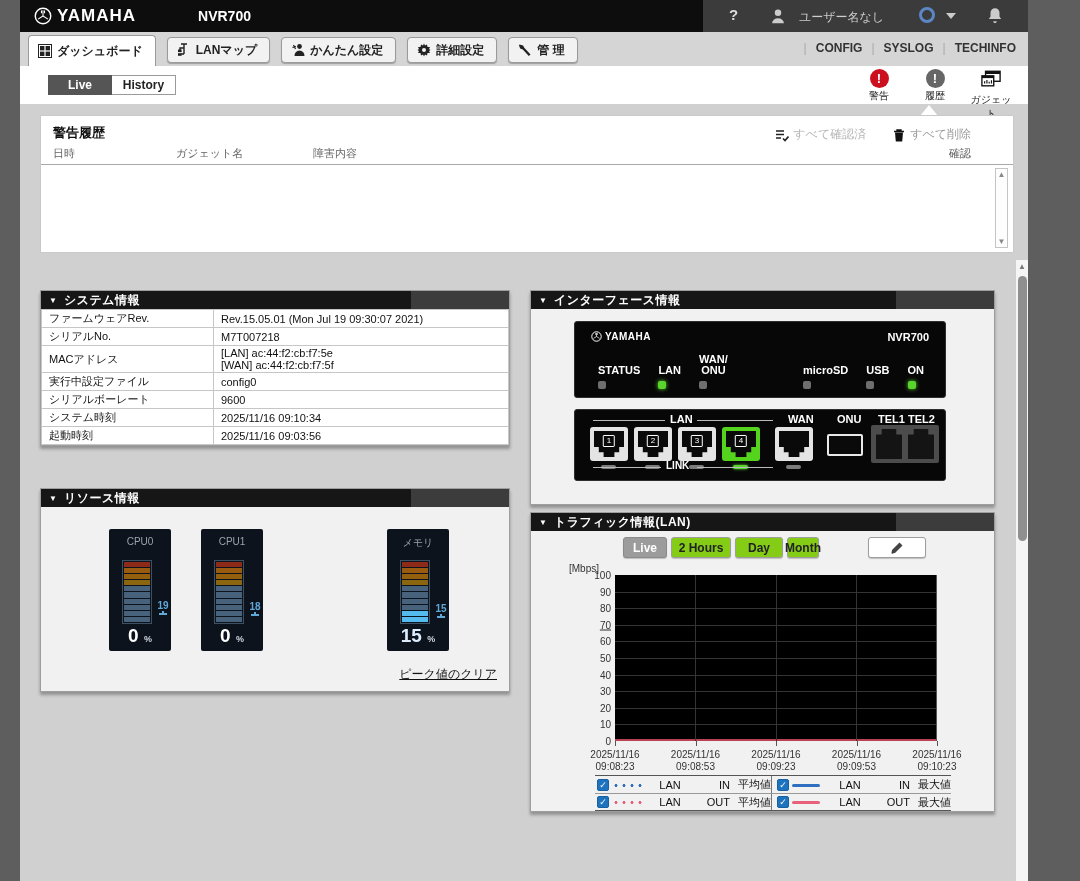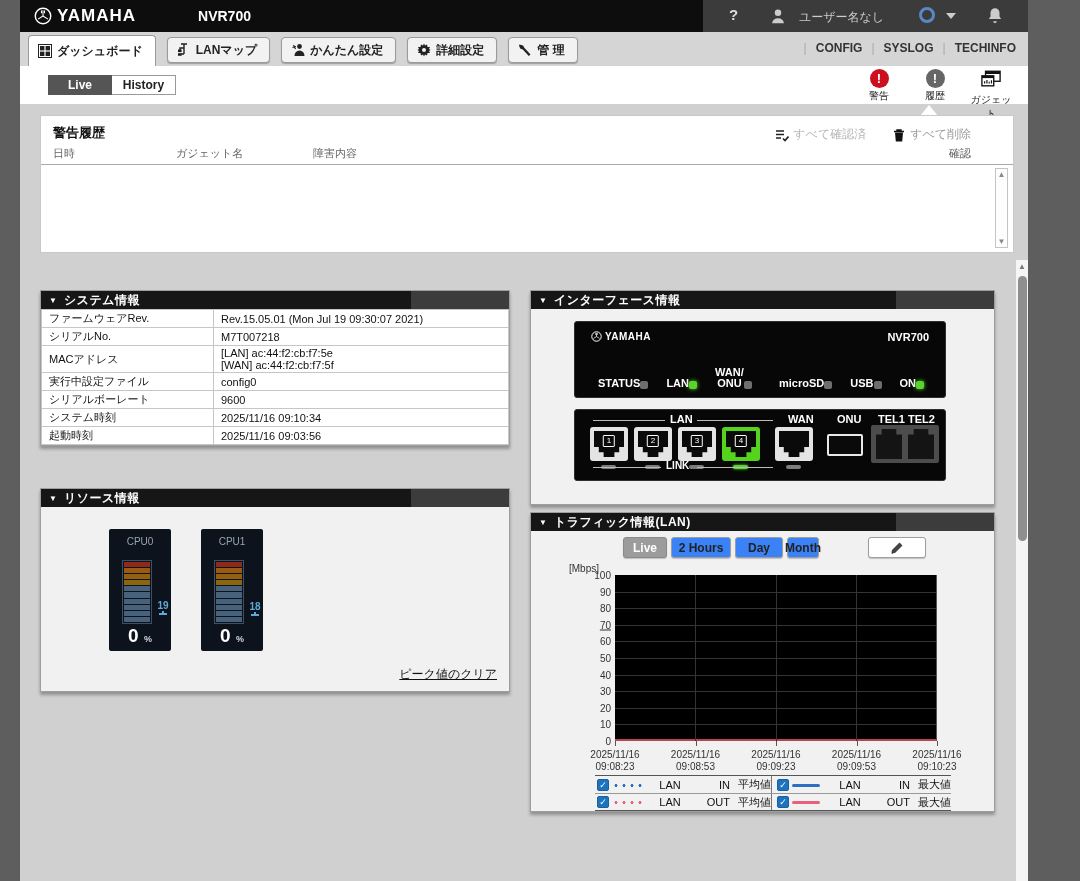--- a/index.html
+++ b/index.html
@@ -98,21 +98,21 @@
 
   
   #iface { left:510px; top:290px; width:465px; height:215px; }
   .device { position:absolute; left:43px; width:372px; background:#070707; border:1px solid #2e2e2e; border-radius:3px; }
   .dev1 { top:30px; height:77px; }
   .dev1 .dbrand { position:absolute; left:16px; top:9px; display:flex; align-items:center; color:#fff; font-size:10px; font-weight:bold; letter-spacing:.5px; }
   .dev1 .dbrand svg { width:11px; height:11px; margin-right:3px; }
   .dev1 .dmodel { position:absolute; right:16px; top:9px; color:#fff; font-size:11px; font-weight:bold; }
   .ledset { position:absolute; bottom:8px; display:flex; align-items:flex-end; gap:0; }
   .ledset.left { left:14px; } .ledset.right { right:12px; }
-  .ledunit { display:flex; flex-direction:row; align-items:flex-end; justify-content:flex-end; padding:0 9px; }
+  .ledunit { display:flex; flex-direction:column; align-items:flex-start; justify-content:flex-end; padding:0 9px; }
   .ledunit .llbl { color:#fff; font-size:11px; font-weight:bold; line-height:11px; text-align:center; white-space:pre-line; }
   .led { width:8px; height:8px; border-radius:2px; background:#6e6e6e; margin-top:5px; }
   .led.on { background:#58d42c; box-shadow:0 0 4px #58d42c; }
 
   .dev2 { top:118px; height:72px; }
   .grp-label { position:absolute; top:3px; color:#fff; font-size:11px; font-weight:bold; }
   .hline { position:absolute; top:10px; height:1px; background:#bbb; }
   .port { position:absolute; top:17px; width:38px; height:34px; background:#e4e4e4; border-radius:3px; }
   .port .jack { position:absolute; left:4px; top:4px; right:4px; bottom:4px; background:#0a0a0a;
     clip-path:polygon(0 0,100% 0,100% 62%,84% 62%,84% 82%,68% 82%,68% 100%,32% 100%,32% 82%,16% 82%,16% 62%,0 62%); }
@@ -122,21 +122,21 @@
   .telzone { position:absolute; top:15px; width:68px; height:38px; background:#4c4c4c; border-radius:2px; }
   .telzone .jack { position:absolute; top:4px; width:26px; height:30px; background:#141414;
     clip-path:polygon(0 18%,22% 18%,22% 0,78% 0,78% 18%,100% 18%,100% 100%,0 100%); }
   .plink { position:absolute; top:55px; width:15px; height:4px; border-radius:2px; background:#7c7c7c; }
   .plink.on { background:#58d42c; box-shadow:0 0 3px #58d42c; }
   .link-label { position:absolute; top:50px; color:#fff; font-size:10px; font-weight:bold; }
 
   
   #traffic { left:510px; top:512px; width:465px; height:300px; }
   .range-row { position:absolute; left:0; top:24px; width:100%; height:22px; }
-  .rbtn { position:absolute; top:0; height:21px; border:1px solid #9e9e9e; border-radius:3px; background:#3b82f6; font-size:12px; font-weight:bold; color:#222; display:flex; align-items:center; justify-content:center; cursor:pointer; box-shadow:0 1px 1px rgba(0,0,0,.2); }
+  .rbtn { position:absolute; top:0; height:21px; border:1px solid #9e9e9e; border-radius:3px; background:#84cc16; font-size:12px; font-weight:bold; color:#222; display:flex; align-items:center; justify-content:center; cursor:pointer; box-shadow:0 1px 1px rgba(0,0,0,.2); }
   .rbtn.sel { background:#9c9c9c; color:#fff; border-color:#8a8a8a; }
   .edit-btn { position:absolute; right:68px; top:0; width:58px; height:21px; border:1px solid #9e9e9e; border-radius:3px; background:#fff; font-size:13px; color:#333; display:flex; align-items:center; justify-content:center; cursor:pointer; box-shadow:0 1px 1px rgba(0,0,0,.2); }
   .ylab { position:absolute; left:38px; top:50px; font-size:10px; color:#333; }
   .plotwrap { position:absolute; left:84px; top:62px; width:322px; height:166px; }
   .plot { position:absolute; inset:0; background:#000; border-right:1px solid #555; }
   .plot .hgrid { position:absolute; left:0; width:100%; height:1px; background:#343434; }
   .plot .vgrid { position:absolute; top:0; width:1px; height:100%; background:#343434; }
   .plot .zline { position:absolute; left:0; bottom:0; width:100%; height:2px; background:#b94352; }
   .yticks { position:absolute; left:-36px; top:0; width:32px; height:100%; }
   .yticks div { position:absolute; right:0; transform:translateY(-50%); font-size:10px; color:#333; }
@@ -390,20 +390,40 @@
             <div class="seg" style="background: rgb(73, 98, 123);"></div>
             <div class="seg" style="background: rgb(73, 98, 123);"></div>
             <div class="seg" style="background: rgb(73, 98, 123);"></div>
           </div>
         <div class="peakwrap" data-interactable="false" style="bottom: 35.16px;">
             <div class="peaknum">18</div>
             <div class="peakmark"></div>
           </div>
         <div class="gval" data-interactable="false"><span>0</span> <span class="unit">%</span></div>
       </div>
+      <div class="gauge mem" style="left:346px" data-interactable="false">
+        <div class="glabel" data-interactable="false">メモリ</div>
+        <div class="gbar" data-interactable="false">
+            <div class="seg" style="background: rgb(142, 42, 24);"></div>
+            <div class="seg" style="background: rgb(154, 90, 16);"></div>
+            <div class="seg" style="background: rgb(148, 96, 14);"></div>
+            <div class="seg" style="background: rgb(140, 102, 14);"></div>
+            <div class="seg" style="background: rgb(73, 98, 123);"></div>
+            <div class="seg" style="background: rgb(73, 98, 123);"></div>
+            <div class="seg" style="background: rgb(73, 98, 123);"></div>
+            <div class="seg" style="background: rgb(73, 98, 123);"></div>
+            <div class="seg" style="background: rgb(85, 187, 238);"></div>
+            <div class="seg" style="background: rgb(85, 187, 238);"></div>
+          </div>
+        <div class="peakwrap" data-interactable="false" style="bottom: 33.3px;">
+            <div class="peaknum">15</div>
+            <div class="peakmark"></div>
+          </div>
+        <div class="gval" data-interactable="false"><span>15</span> <span class="unit">%</span></div>
+      </div>
     </div>
     <span class="clear-link" data-interactable="true">ピーク値のクリア</span>
   </div>
 
   <div class="panel" id="iface" data-interactable="false">
     <div class="phead" data-interactable="true">
       <span class="tri" data-interactable="false">▼</span>
       <span class="pt" data-interactable="false">インターフェース情報</span>
     </div>
     <div class="device dev1" data-interactable="false">

